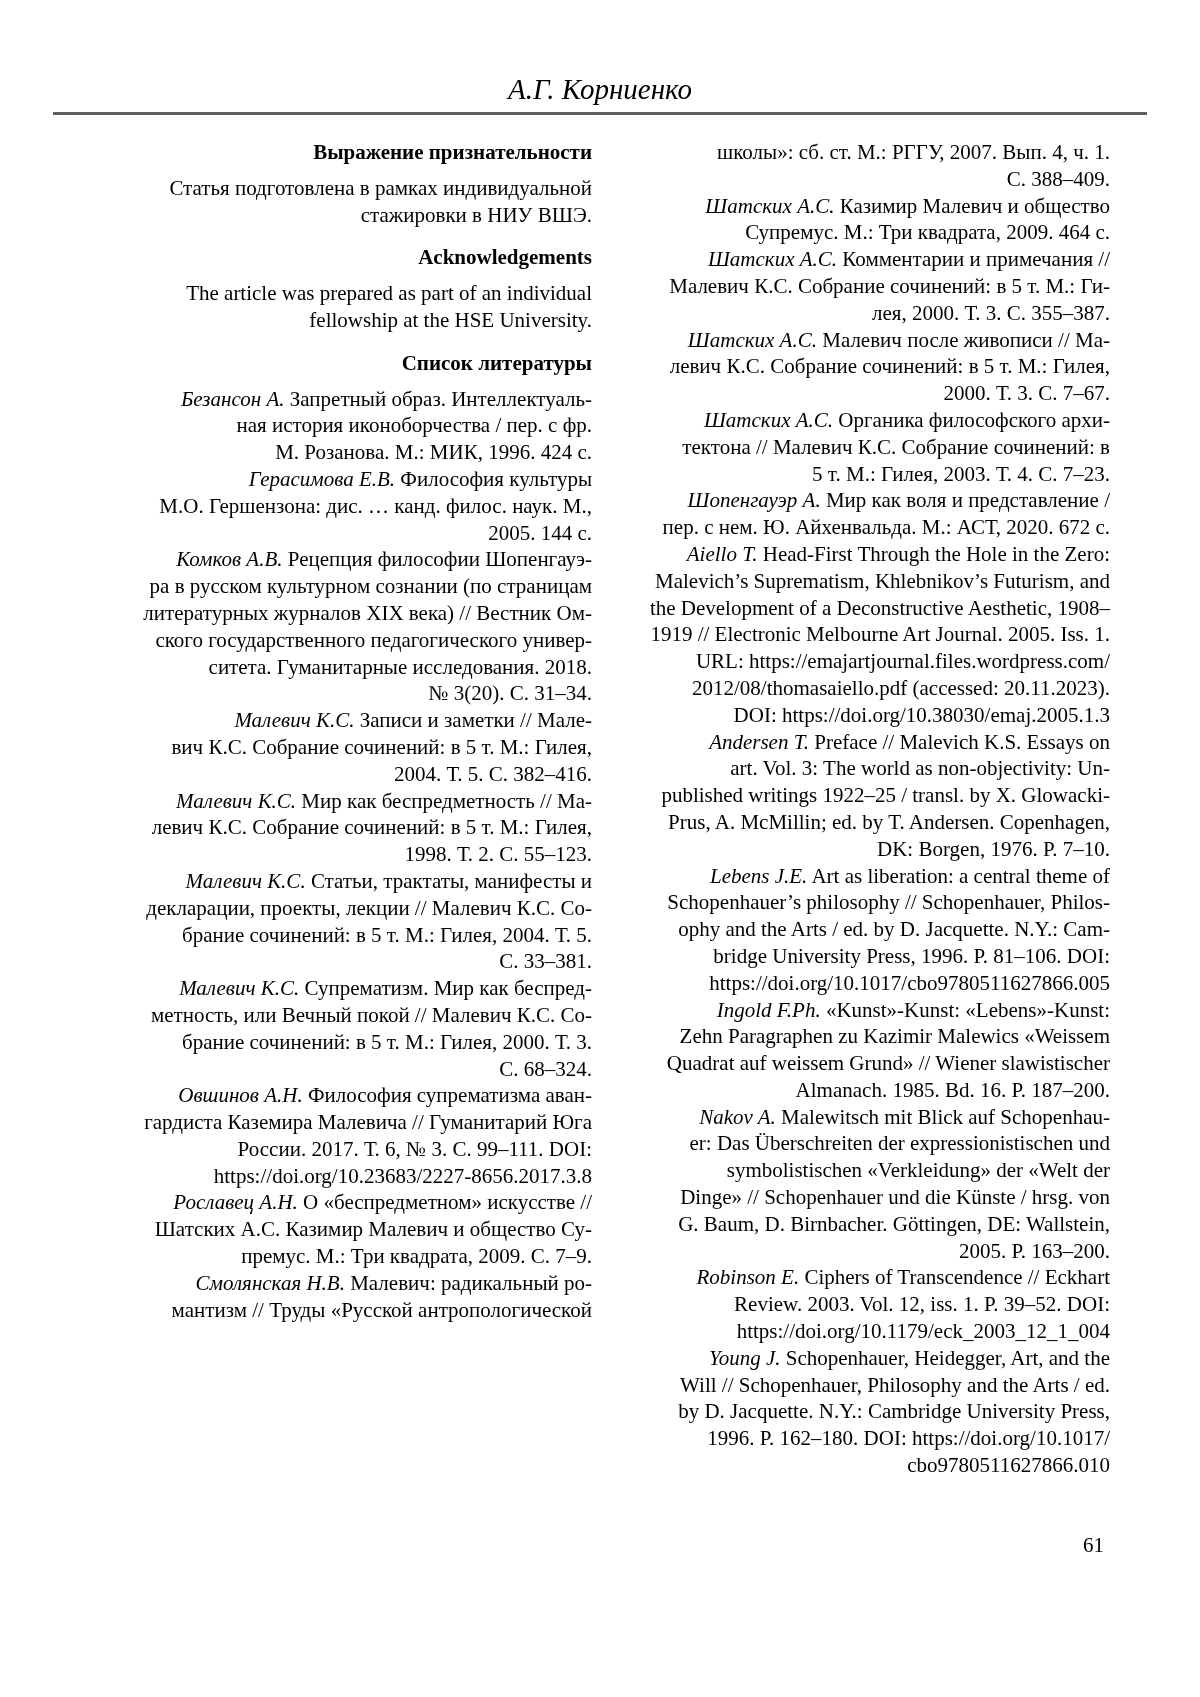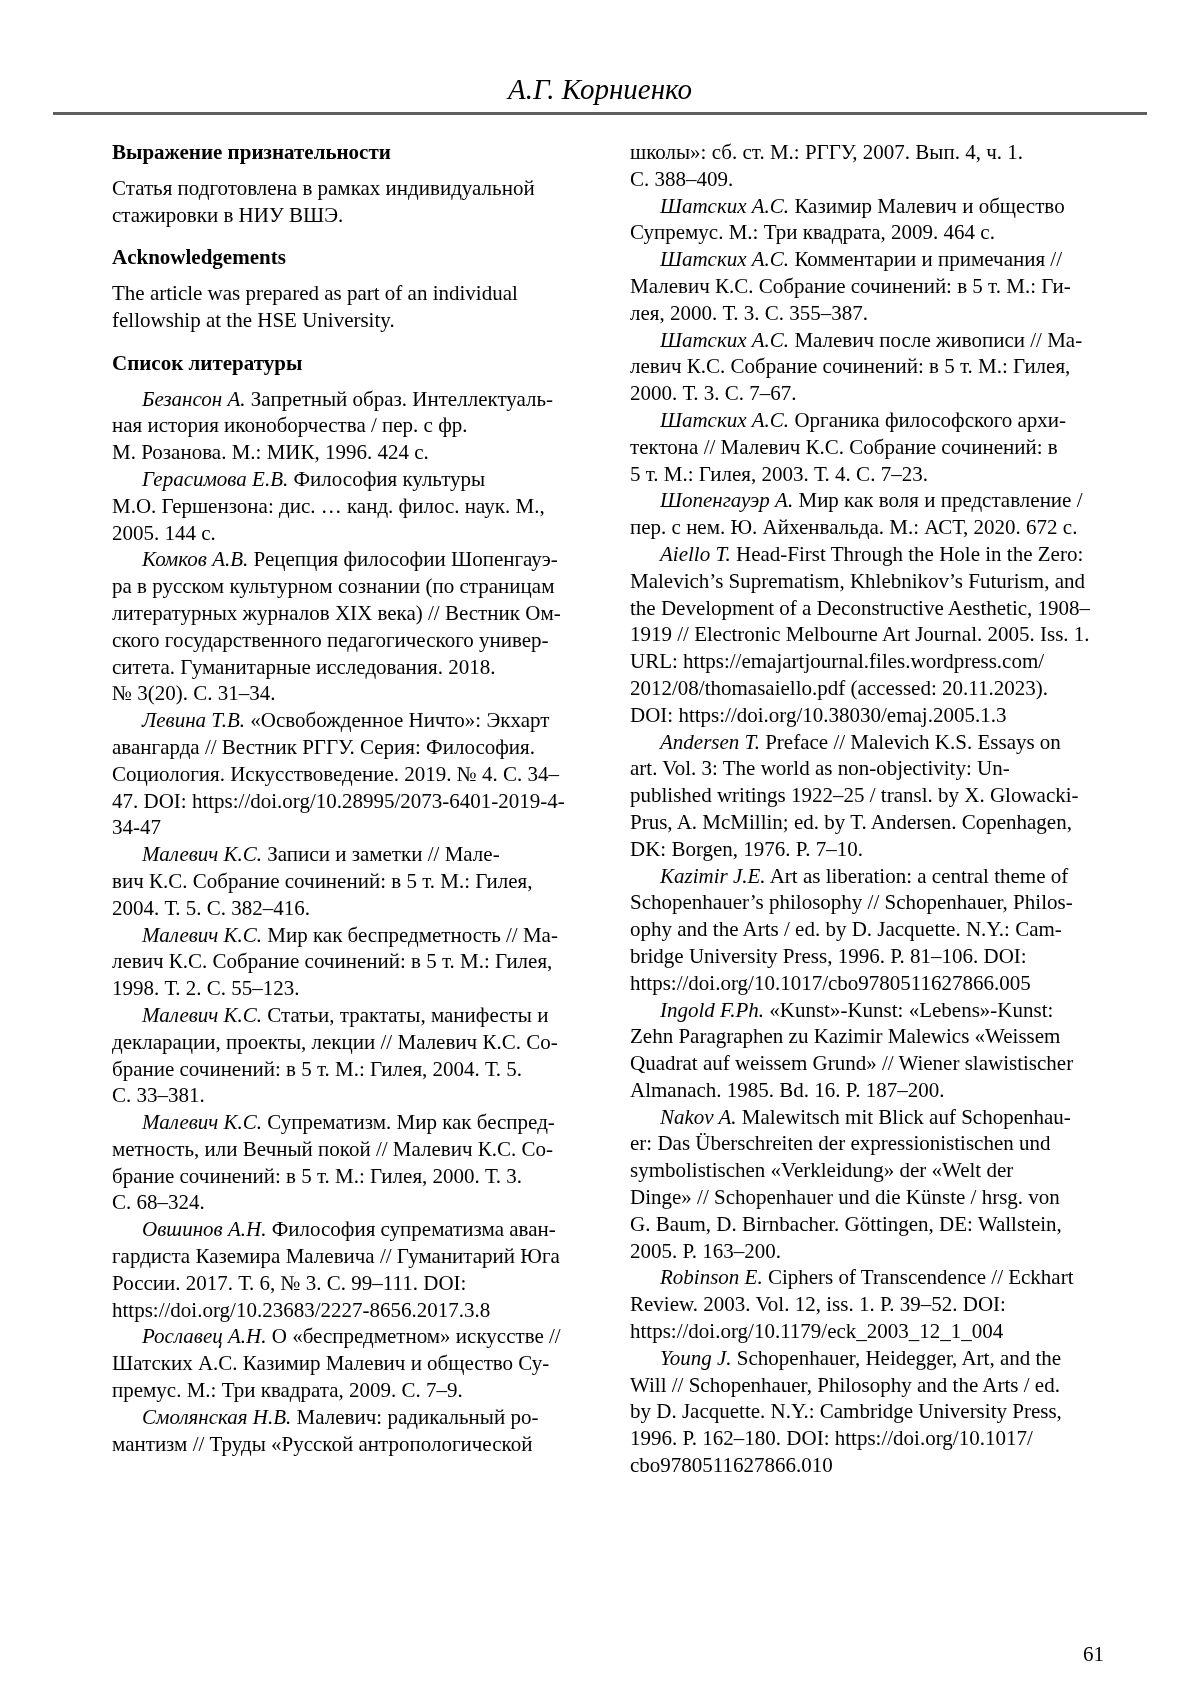--- a/index.html
+++ b/index.html
@@ -29,20 +29,21 @@
     display: flex;
     gap: 38px;
     margin: 24px 0 0 112px;
     width: 998px;
   }
   .col {
     width: 480px;
     flex: 0 0 480px;
     font-size: 21px;
     line-height: 26.8px;
+    text-align: right;
   }
   .sec-heading {
     font-size: 21px;
     font-weight: 700;
     line-height: 26.8px;
     margin: 0 0 9px 0;
   }
   .body-par {
     margin: 0 0 16px 0;
     white-space: pre-line;
@@ -50,21 +51,21 @@
   .ref-list { margin: 0; padding: 0; }
   .ref-entry {
     margin: 0;
     white-space: pre-line;
     text-indent: 30px;
   }
   .ref-entry.no-indent { text-indent: 0; }
   .ref-author { font-style: italic; }
   .page-number {
     position: absolute;
-    top: 1641px;
+    top: 1532px;
     right: 96px;
     font-size: 21px;
     line-height: 26px;
   }
 </style>
 </head>
 <body>
 
 <div class="running-head">А.Г. Корниенко</div>
 <div class="rule"></div>
@@ -86,25 +87,20 @@
 М. Розанова. М.: МИК, 1996. 424 с.</span></p>
         <p class="ref-entry"><span class="ref-author">Герасимова Е.В.</span><span> Философия культуры
 М.О. Гершензона: дис. … канд. филос. наук. М.,
 2005. 144 с.</span></p>
         <p class="ref-entry"><span class="ref-author">Комков А.В.</span><span> Рецепция философии Шопенгауэ-
 ра в русском культурном сознании (по страницам
 литературных журналов XIX века) // Вестник Ом-
 ского государственного педагогического универ-
 ситета. Гуманитарные исследования. 2018.
 № 3(20). С. 31–34.</span></p>
-        <p class="ref-entry"><span class="ref-author">Левина Т.В.</span><span> «Освобожденное Ничто»: Экхарт
-авангарда // Вестник РГГУ. Серия: Философия.
-Социология. Искусствоведение. 2019. № 4. С. 34–
-47. DOI: https://doi.org/10.28995/2073-6401-2019-4-
-34-47</span></p>
         <p class="ref-entry"><span class="ref-author">Малевич К.С.</span><span> Записи и заметки // Мале-
 вич К.С. Собрание сочинений: в 5 т. М.: Гилея,
 2004. Т. 5. С. 382–416.</span></p>
         <p class="ref-entry"><span class="ref-author">Малевич К.С.</span><span> Мир как беспредметность // Ма-
 левич К.С. Собрание сочинений: в 5 т. М.: Гилея,
 1998. Т. 2. С. 55–123.</span></p>
         <p class="ref-entry"><span class="ref-author">Малевич К.С.</span><span> Статьи, трактаты, манифесты и
 декларации, проекты, лекции // Малевич К.С. Со-
 брание сочинений: в 5 т. М.: Гилея, 2004. Т. 5.
 С. 33–381.</span></p>
@@ -147,21 +143,21 @@
 the Development of a Deconstructive Aesthetic, 1908–
 1919 // Electronic Melbourne Art Journal. 2005. Iss. 1.
 URL: https://emajartjournal.files.wordpress.com/
 2012/08/thomasaiello.pdf (accessed: 20.11.2023).
 DOI: https://doi.org/10.38030/emaj.2005.1.3</span></p>
         <p class="ref-entry"><span class="ref-author">Andersen T.</span><span> Preface // Malevich K.S. Essays on
 art. Vol. 3: The world as non-objectivity: Un-
 published writings 1922–25 / transl. by X. Glowacki-
 Prus, A. McMillin; ed. by T. Andersen. Copenhagen,
 DK: Borgen, 1976. P. 7–10.</span></p>
-        <p class="ref-entry"><span class="ref-author">Kazimir J.E.</span><span> Art as liberation: a central theme of
+        <p class="ref-entry"><span class="ref-author">Lebens J.E.</span><span> Art as liberation: a central theme of
 Schopenhauer’s philosophy // Schopenhauer, Philos-
 ophy and the Arts / ed. by D. Jacquette. N.Y.: Cam-
 bridge University Press, 1996. P. 81–106. DOI:
 https://doi.org/10.1017/cbo9780511627866.005</span></p>
         <p class="ref-entry"><span class="ref-author">Ingold F.Ph.</span><span> «Kunst»-Kunst: «Lebens»-Kunst:
 Zehn Paragraphen zu Kazimir Malewics «Weissem
 Quadrat auf weissem Grund» // Wiener slawistischer
 Almanach. 1985. Bd. 16. P. 187–200.</span></p>
         <p class="ref-entry"><span class="ref-author">Nakov A.</span><span> Malewitsch mit Blick auf Schopenhau-
 er: Das Überschreiten der expressionistischen und

